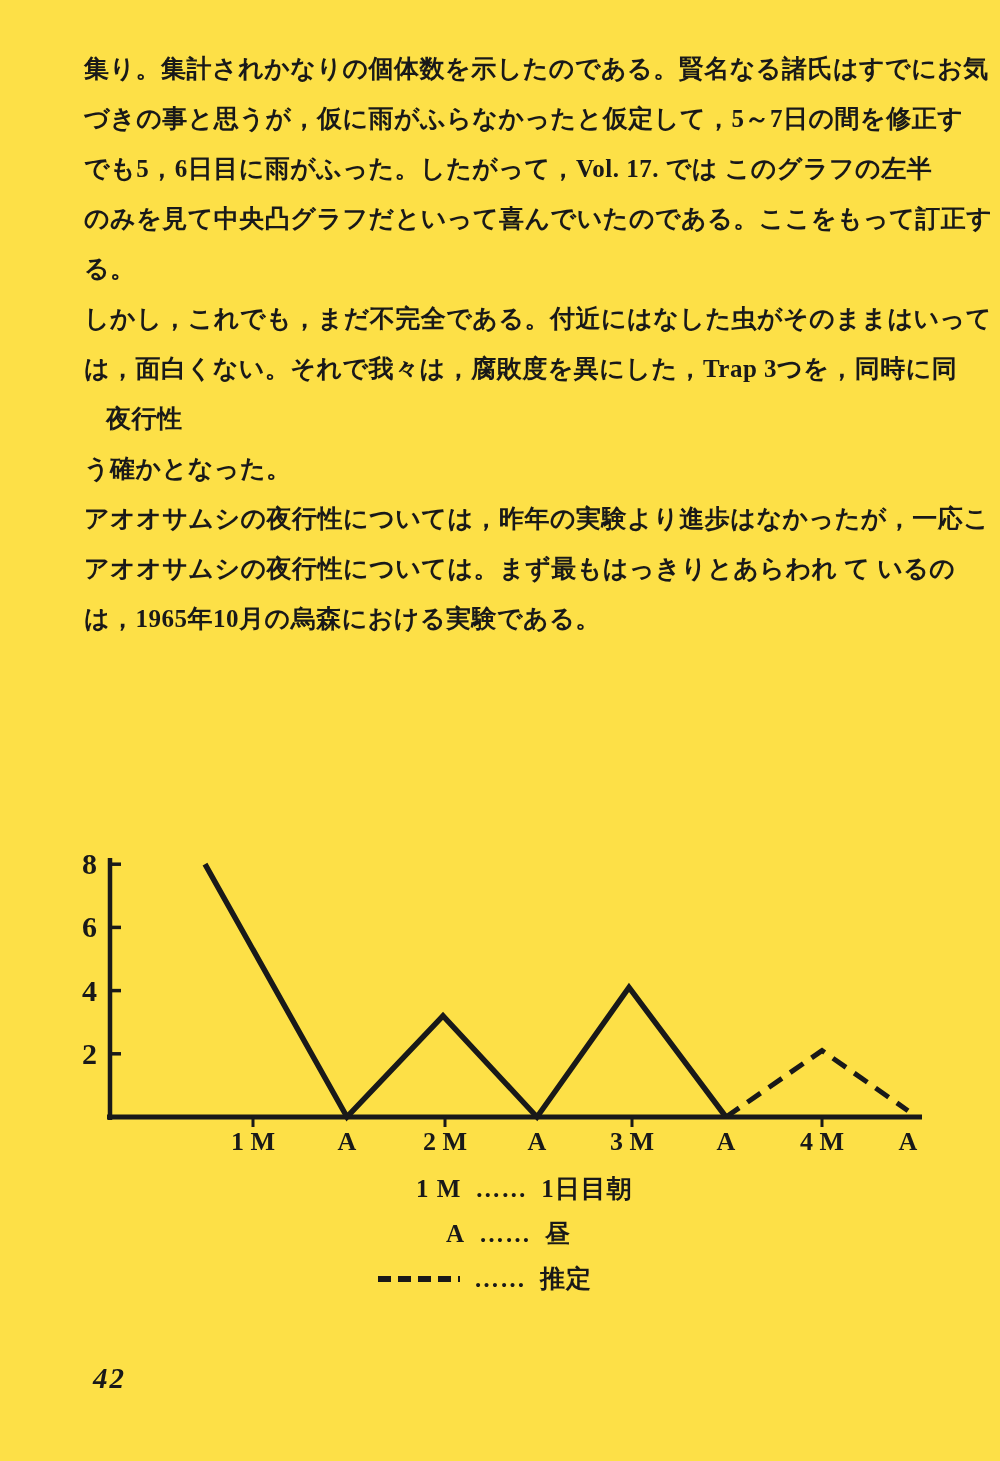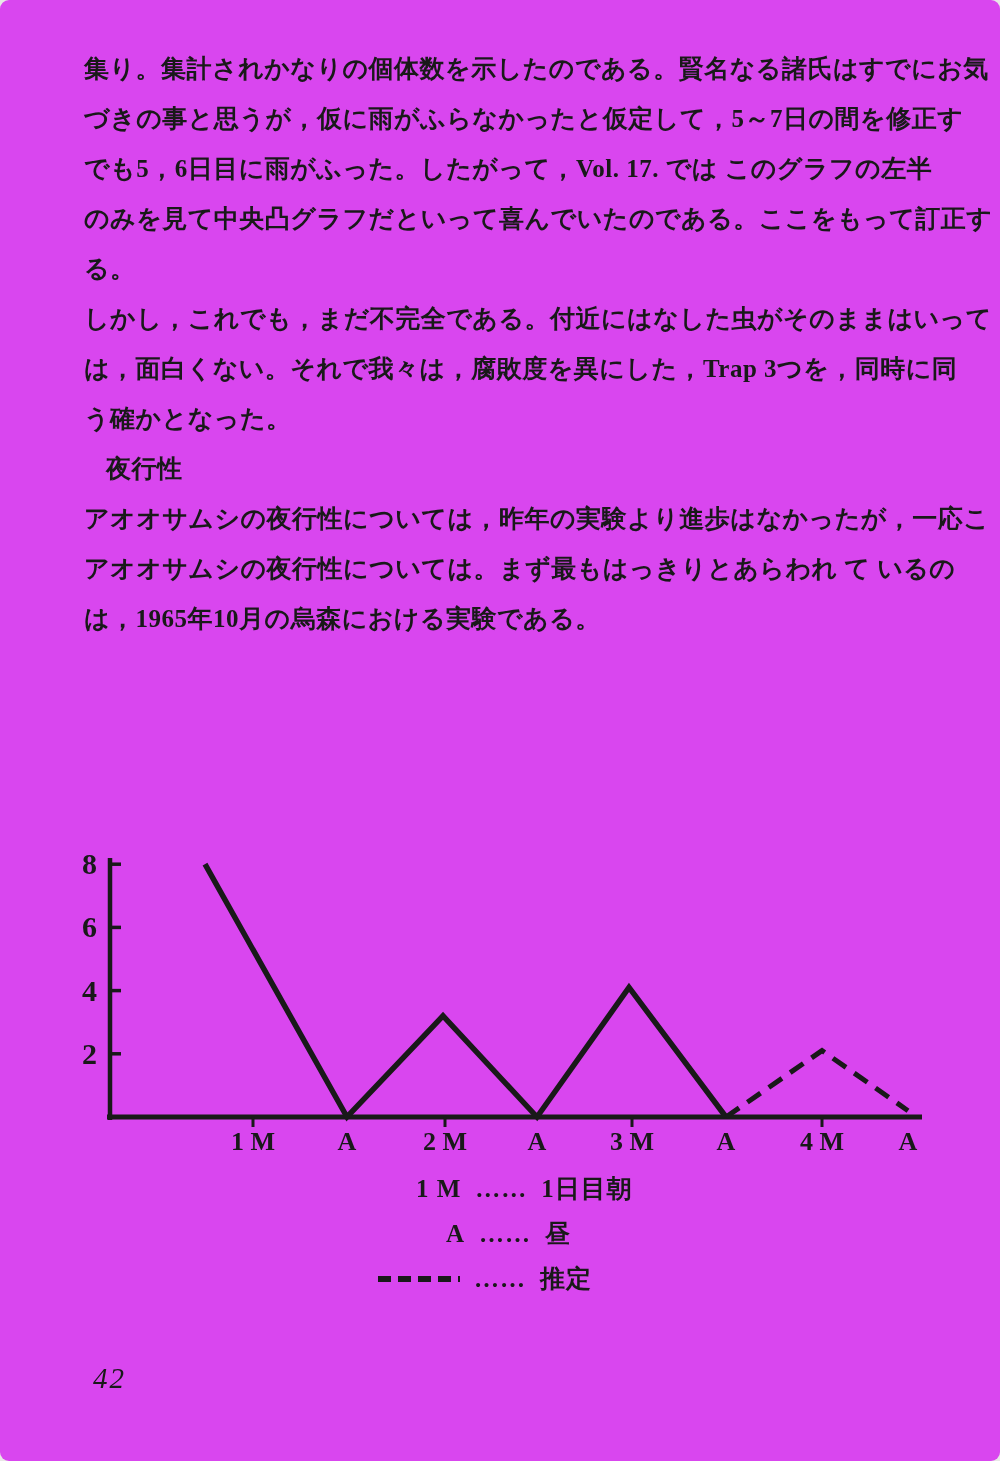--- a/index.html
+++ b/index.html
@@ -1,24 +1,23 @@
 <!DOCTYPE html>
 <html><head>
 <meta charset="utf-8">
 <style>
   html,body{margin:0;padding:0;background:#e8e8e6;}
   .page{
     position:relative;
     width:1000px;height:1461px;
     margin:0 auto;
-    background:#d946ef;
+    background:#fde047;
     color:#191919;
     font-family:"Liberation Serif","DejaVu Serif",serif;
     overflow:hidden;
-    border-radius:9px;
   }
   .body-text{
     position:absolute;
     left:84px;top:44px;
     width:862px;
   }
   .line{
     height:50px;
     line-height:50px;
     font-size:25px;
@@ -41,40 +40,40 @@
   .legend-symbol{font-weight:700;}
   .dash-sample{
     display:inline-block;
     width:82px;height:6px;
     background:repeating-linear-gradient(90deg,#191919 0 13px,transparent 13px 20px);
   }
   .page-number{
     position:absolute;
     left:93px;top:1362px;
     font-size:29px;
-    font-weight:400;
+    font-weight:700;
     font-style:italic;
     letter-spacing:2px;
   }
 </style>
 </head>
 <body>
 
 <div class="page">
 
   <div class="body-text">
     <div class="line">集り。集計されかなりの個体数を示したのである。賢名なる諸氏はすでにお気</div>
     <div class="line">づきの事と思うが，仮に雨がふらなかったと仮定して，5～7日の間を修正す</div>
     <div class="line">でも5，6日目に雨がふった。したがって，Vol. 17. では このグラフの左半</div>
     <div class="line">のみを見て中央凸グラフだといって喜んでいたのである。ここをもって訂正す</div>
     <div class="line">る。</div>
     <div class="line">しかし，これでも，まだ不完全である。付近にはなした虫がそのままはいって</div>
     <div class="line">は，面白くない。それで我々は，腐敗度を異にした，Trap 3つを，同時に同</div>
+    <div class="line heading">夜行性</div>
     <div class="line">う確かとなった。</div>
-    <div class="line heading">夜行性</div>
     <div class="line">アオオサムシの夜行性については，昨年の実験より進歩はなかったが，一応こ</div>
     <div class="line">アオオサムシの夜行性については。まず最もはっきりとあらわれ て いるの</div>
     <div class="line">は，1965年10月の烏森における実験である。</div>
   </div>
 
   <svg class="chart-svg" width="1000" height="335" viewBox="0 0 1000 335">
       <line x1="110" y1="18" x2="110" y2="280" stroke="#191919" stroke-width="4.5"></line>
       <line x1="107" y1="277" x2="922" y2="277" stroke="#191919" stroke-width="5"></line>
       <line x1="110" y1="213.8" x2="121" y2="213.8" stroke="#191919" stroke-width="3.5"></line>
       <text x="97" y="223.8" text-anchor="end" font-size="30" font-weight="bold" fill="#191919" font-family="'Liberation Serif','DejaVu Serif',serif">2</text>

